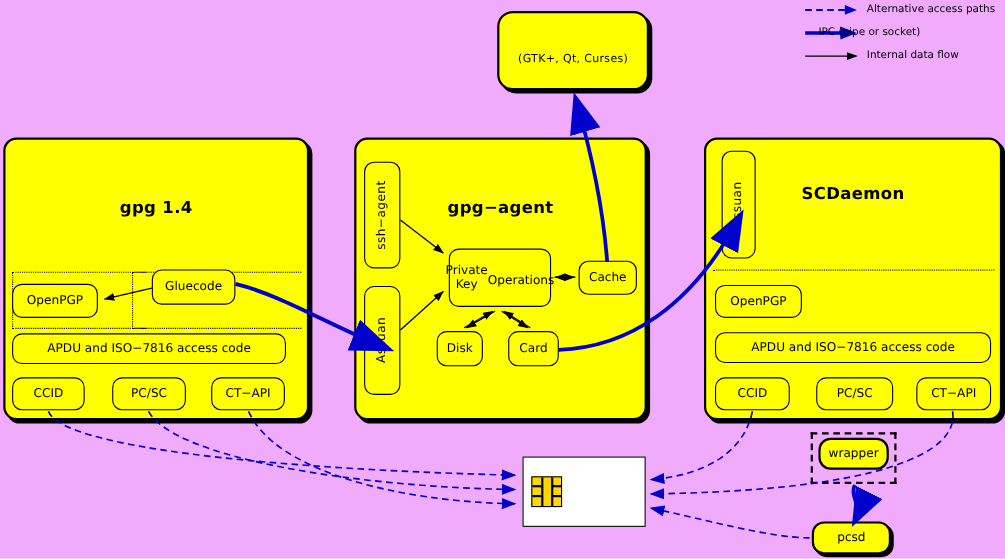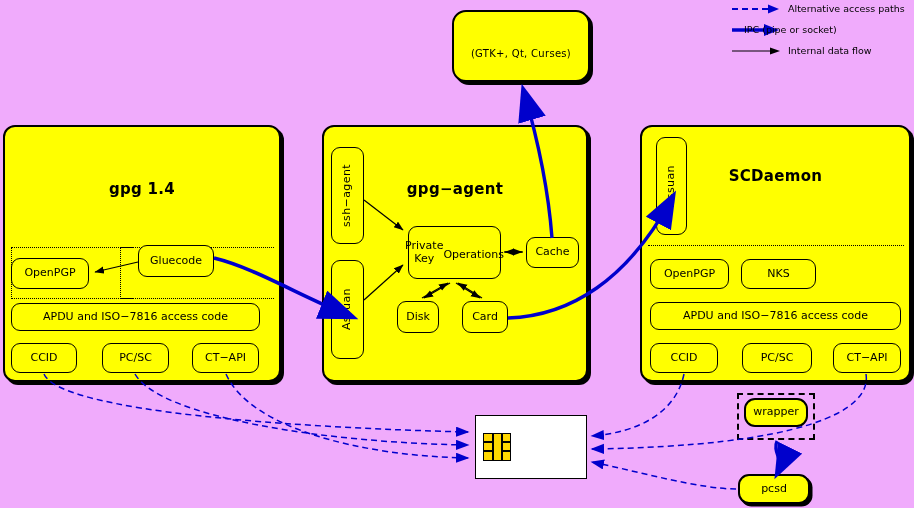--- a/index.html
+++ b/index.html
@@ -105,21 +105,20 @@
 
   <div class="container" style="left:640px;top:125px;width:271px;height:257px;">
     <div class="ctitle" style="top:40px;">SCDaemon</div>
   </div>
   <div class="node" style="left:656px;top:137px;width:31px;height:98px;">
     <span class="vert">Assuan</span>
   </div>
   <div class="dotted-line" style="left:648px;top:245px;width:256px;"></div>
 
   <div class="node" style="left:650px;top:259px;width:79px;height:30px;">OpenPGP</div>
-  <div class="node" style="left:741px;top:259px;width:75px;height:30px;">NKS</div>
 
   <div class="node" style="left:650px;top:302px;width:251px;height:28px;">APDU and ISO−7816 access code</div>
 
   <div class="node" style="left:650px;top:343px;width:68px;height:30px;">CCID</div>
   <div class="node" style="left:742px;top:343px;width:70px;height:30px;">PC/SC</div>
   <div class="node" style="left:833px;top:343px;width:68px;height:30px;">CT−API</div>
 
   <div class="smartcard" style="left:475px;top:415px;width:110px;height:62px;">
     <div class="chip" style="left:7px;top:17px;width:26px;height:26px;">
       <div class="chipline" style="left:8px;top:0px;width:1.6px;height:26px;"></div>

